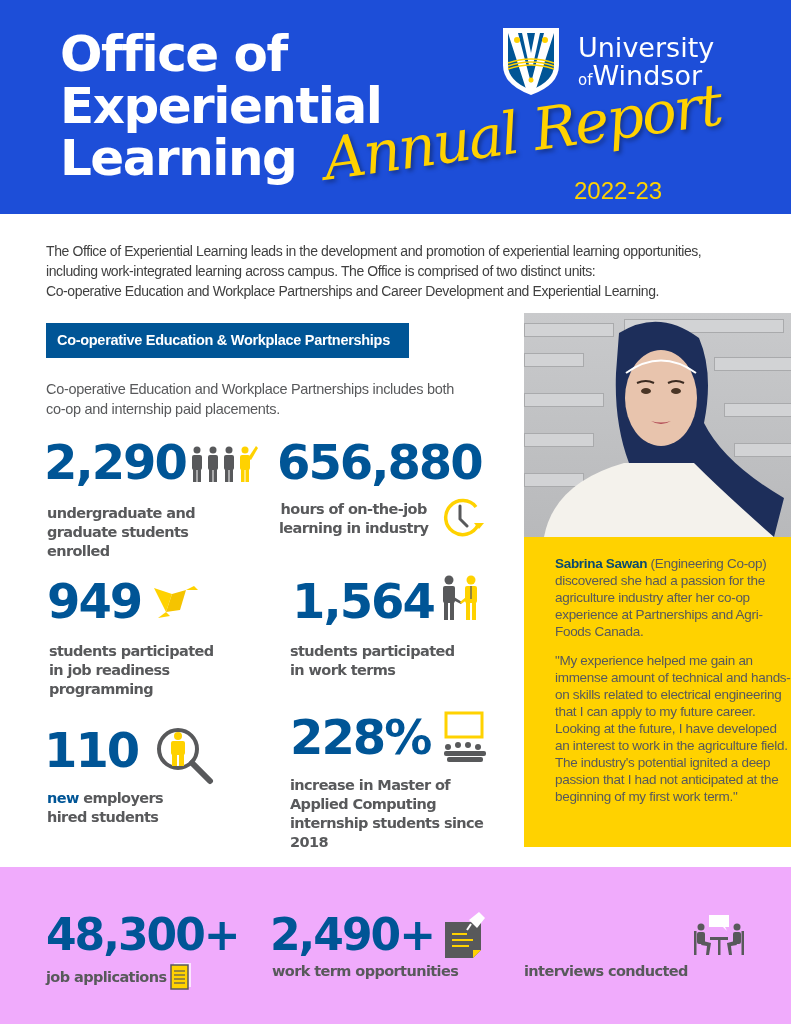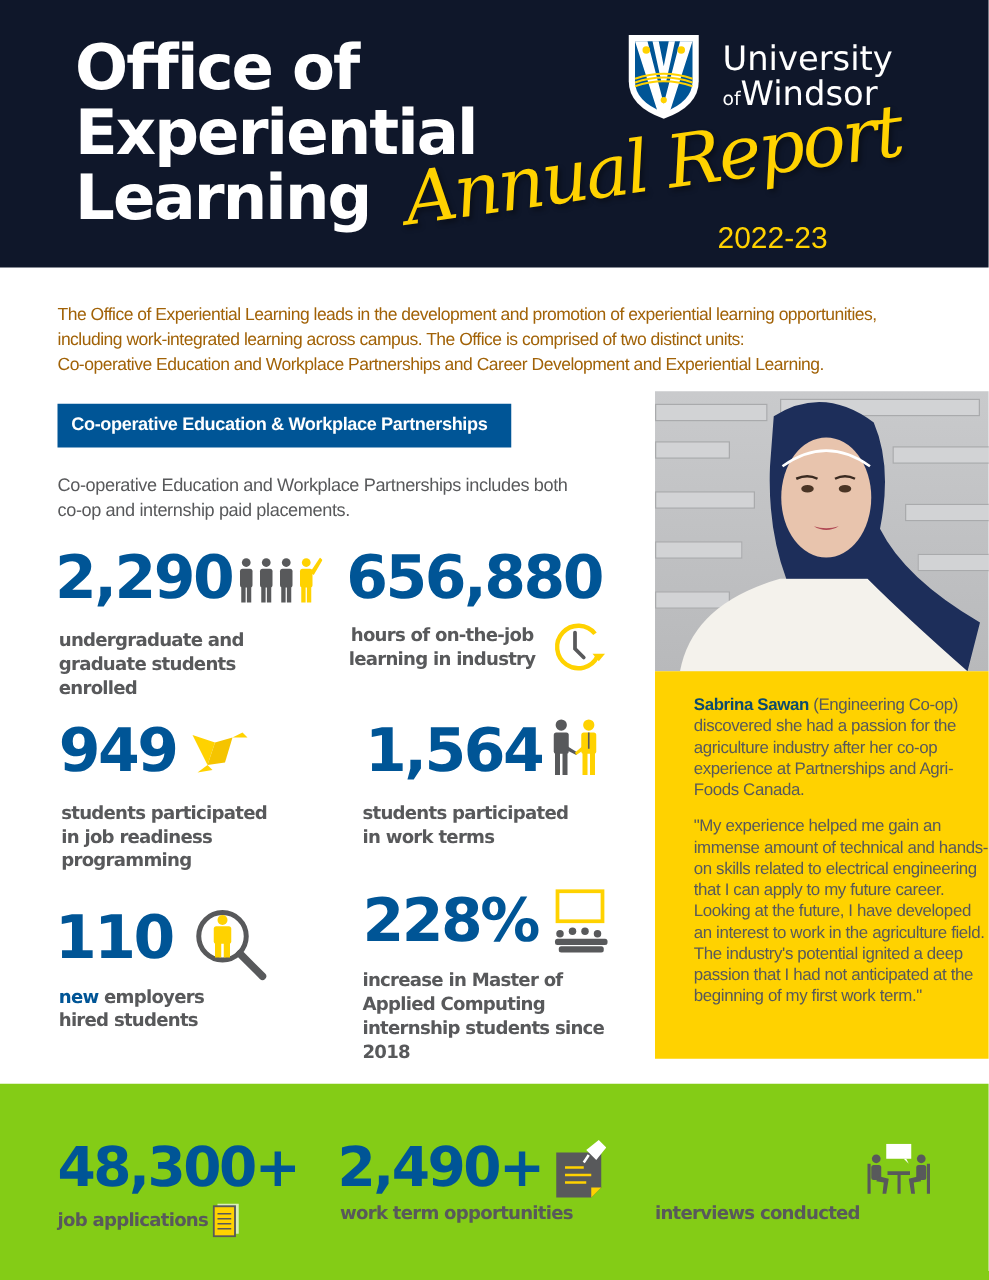--- a/index.html
+++ b/index.html
@@ -1,30 +1,30 @@
 <!DOCTYPE html>
 <html><head>
 <meta charset="utf-8">
 <style>
   * { box-sizing: border-box; margin: 0; padding: 0; }
   html, body { width: 791px; height: 1024px; background: #ffffff; overflow: hidden; }
   body { position: relative; font-family: "Liberation Sans", "DejaVu Sans", sans-serif; color: #58595b; }
 
   
-  .header { position: absolute; left: 0; top: 0; width: 791px; height: 214px; background: #0f172a; }
+  .header { position: absolute; left: 0; top: 0; width: 791px; height: 214px; background: #1d4ed8; }
   .header-title { position: absolute; left: 60px; top: 28px; color: #fff; font-family: "DejaVu Sans", sans-serif; font-weight: bold; font-size: 50px; line-height: 52px; letter-spacing: -1.5px; }
   .header-title div { white-space: nowrap; }
   .annual { position: absolute; left: 322px; top: 102px; color: #ffd200; font-family: "DejaVu Serif", serif; font-style: italic; font-size: 58px; line-height: 60px; transform: rotate(-8deg); letter-spacing: -2px; text-shadow: 2px 3px 4px rgba(0,0,0,0.35); white-space: nowrap; }
   .year { position: absolute; left: 574px; top: 178px; color: #ffd200; font-size: 24px; line-height: 26px; font-family: "Liberation Sans", sans-serif; }
   .logo { position: absolute; left: 500px; top: 25px; width: 62px; height: 72px; }
   .logo-text { position: absolute; left: 578px; top: 34px; color: #fff; font-size: 27px; line-height: 28px; font-family: "DejaVu Sans", sans-serif; }
   .logo-text .of { font-size: 15px; }
 
   
-  .intro { position: absolute; left: 46px; top: 241px; width: 720px; font-size: 14px; line-height: 20px; color: #a16207; letter-spacing: -0.4px; font-family: "Liberation Sans", sans-serif; }
+  .intro { position: absolute; left: 46px; top: 241px; width: 720px; font-size: 14px; line-height: 20px; color: #404040; letter-spacing: -0.4px; font-family: "Liberation Sans", sans-serif; }
 
   
   .section-tag { position: absolute; left: 46px; top: 323px; width: 363px; height: 35px; background: #005596; color: #fff; font-weight: bold; font-size: 14.5px; line-height: 35px; padding-left: 11px; letter-spacing: -0.3px; font-family: "Liberation Sans", sans-serif; }
   .section-desc { position: absolute; left: 46px; top: 379px; width: 440px; font-size: 14.5px; line-height: 20px; color: #58595b; letter-spacing: -0.3px; }
 
   
   .stat-num { position: absolute; color: #005596; font-family: "DejaVu Sans", sans-serif; font-weight: bold; font-size: 48px; line-height: 50px; letter-spacing: -2px; white-space: nowrap; }
   .stat-label { position: absolute; color: #58595b; font-family: "DejaVu Sans", sans-serif; font-weight: bold; font-size: 14.5px; line-height: 19px; letter-spacing: -0.6px; }
   .stat-label .blue { color: #005596; }
   .icon { position: absolute; }
@@ -32,21 +32,21 @@
   
   .photo { position: absolute; left: 524px; top: 313px; width: 267px; height: 224px; background: linear-gradient(180deg,#c9cacc 0%, #b8b9bb 100%); overflow: hidden; }
   .brick { position: absolute; height: 14px; border: 1px solid #a9aaac; background: #d2d3d5; }
 
   
   .testimonial { position: absolute; left: 524px; top: 537px; width: 267px; height: 310px; background: #ffd200; padding: 18px 0 0 31px; font-size: 13.5px; line-height: 17px; color: #58595b; letter-spacing: -0.3px; }
   .testimonial .name { color: #0c4a6e; font-weight: bold; }
   .testimonial p { margin-bottom: 12px; width: 236px; }
 
   
-  .footer { position: absolute; left: 0; top: 867px; width: 791px; height: 157px; background: #84cc16; }
+  .footer { position: absolute; left: 0; top: 867px; width: 791px; height: 157px; background: #f0abfc; }
   .f-num { position: absolute; color: #005596; font-family: "DejaVu Sans", sans-serif; font-weight: bold; font-size: 44px; line-height: 46px; letter-spacing: -2px; white-space: nowrap; }
   .f-label { position: absolute; color: #58595b; font-family: "DejaVu Sans", sans-serif; font-weight: bold; font-size: 14.5px; line-height: 18px; letter-spacing: -0.6px; white-space: nowrap; }
 </style>
 </head>
 <body>
 
 <div class="header">
   <div class="header-title">
     <div>Office of</div>
     <div>Experiential</div>

